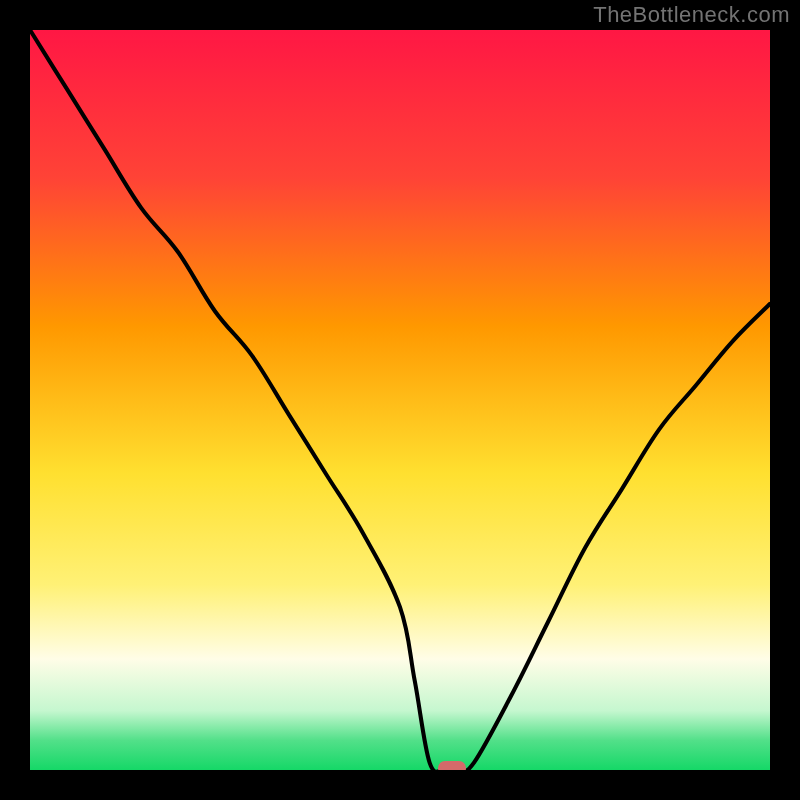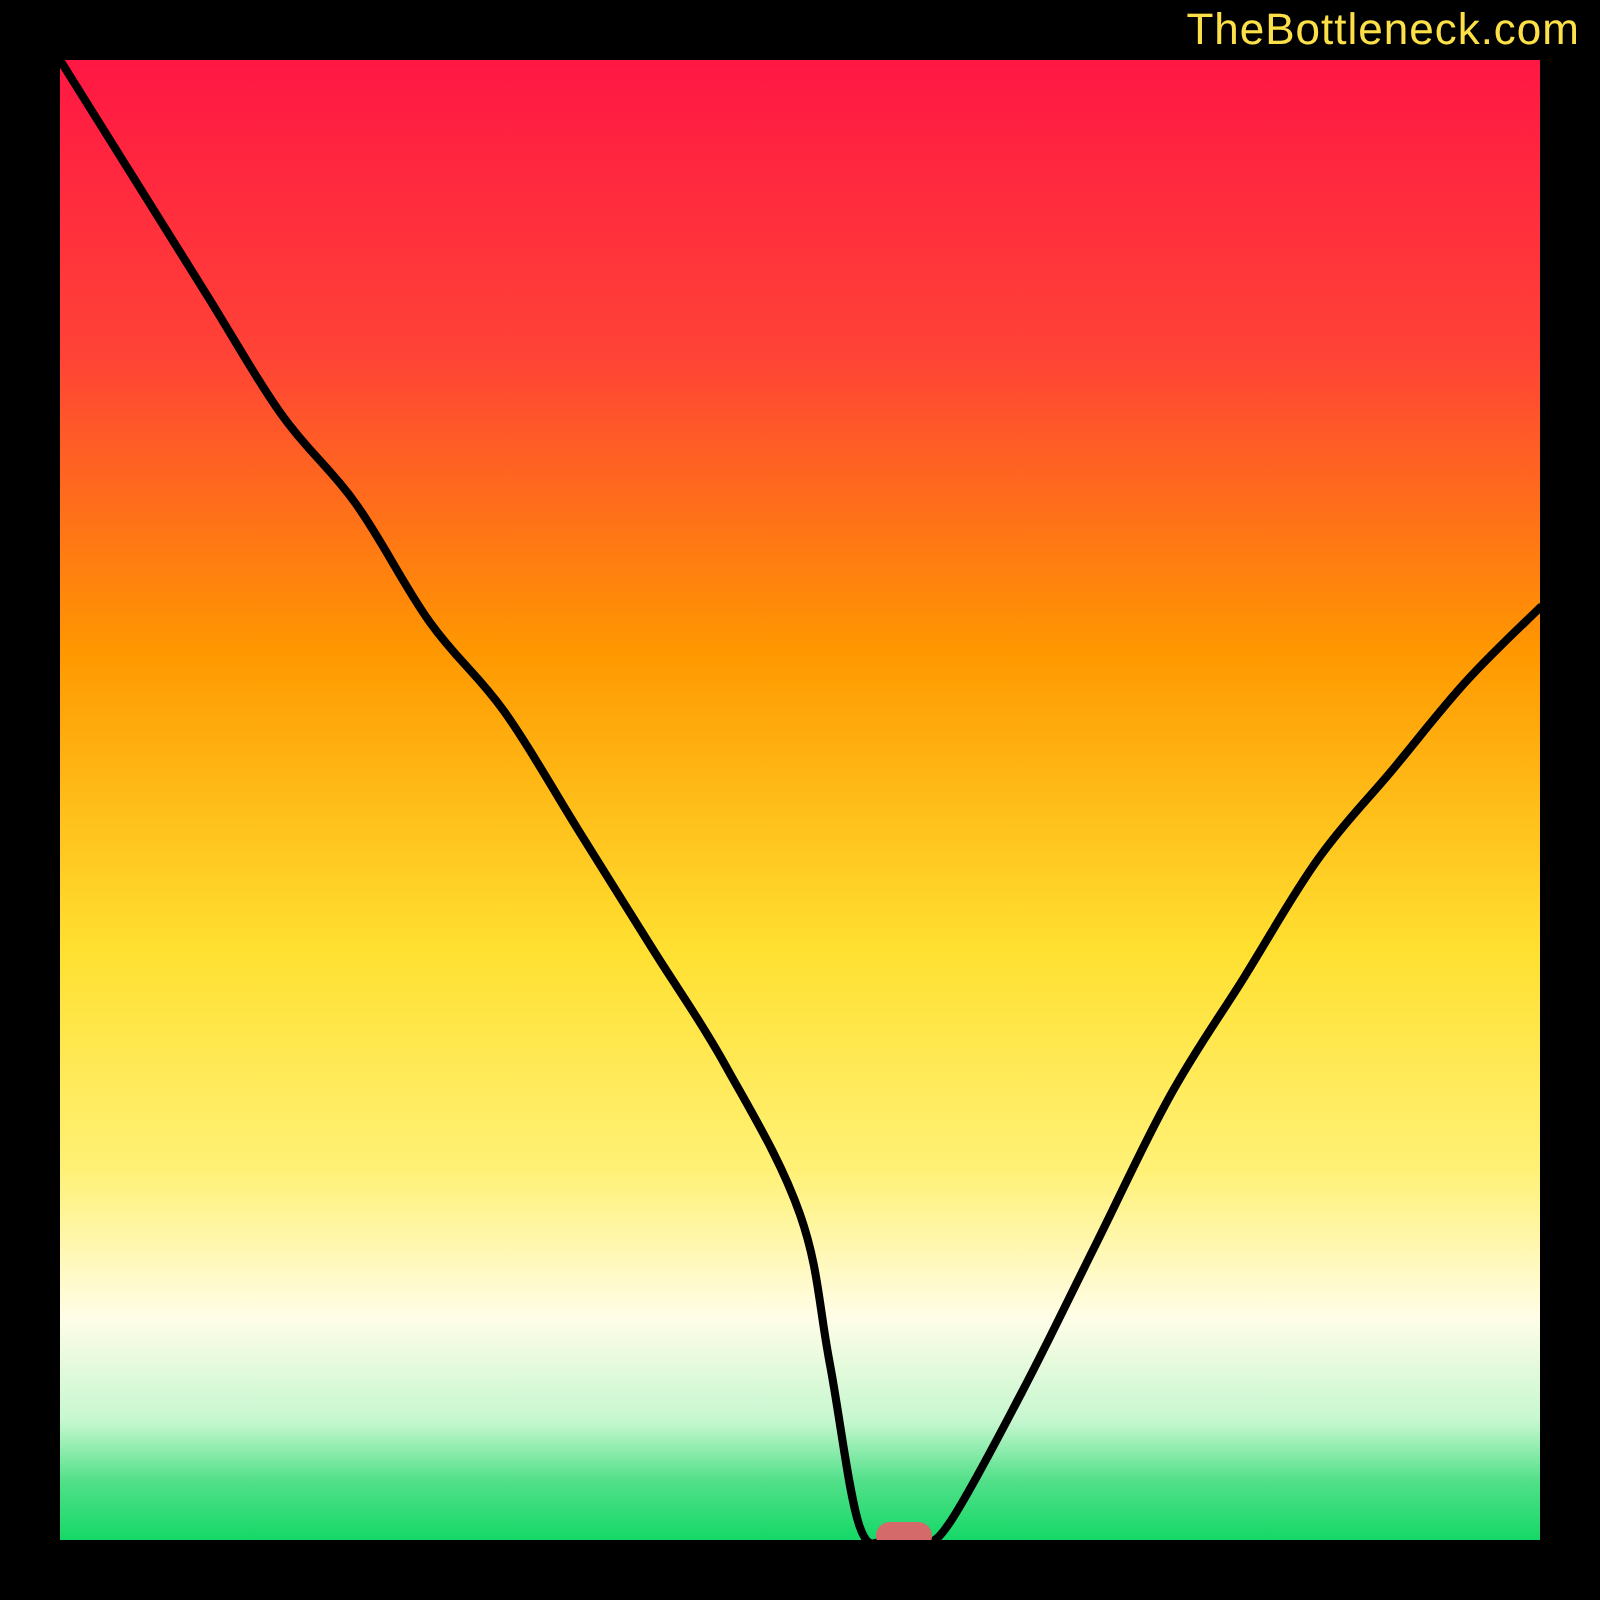--- a/index.html
+++ b/index.html
@@ -14,21 +14,21 @@
   .frame {
     position: relative;
     width: 800px;
     height: 800px;
     background: #000;
   }
   .watermark {
     position: absolute;
     top: 2px;
     right: 10px;
-    color: #fde047;
+    color: #737373;
     font-size: 22px;
     font-weight: 500;
     letter-spacing: 0.5px;
     z-index: 5;
   }
   .plot-area {
     position: absolute;
     left: 30px;
     top: 30px;
     width: 740px;

